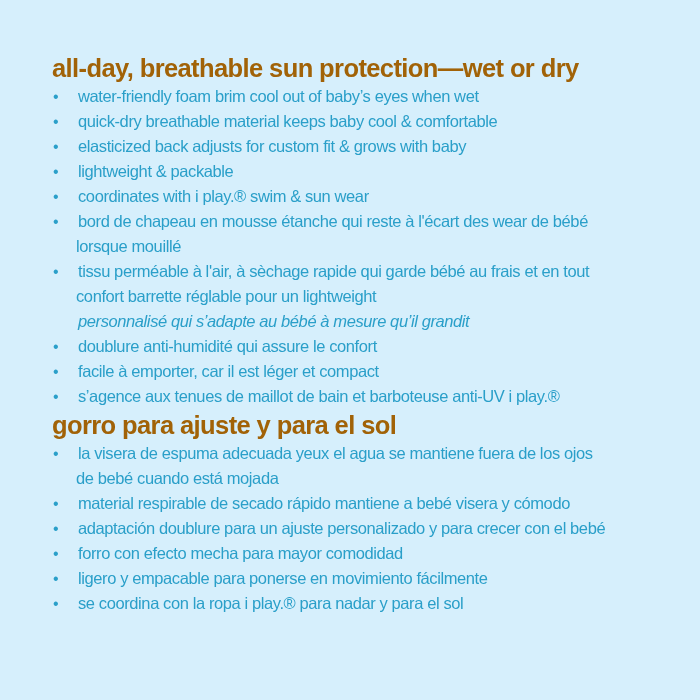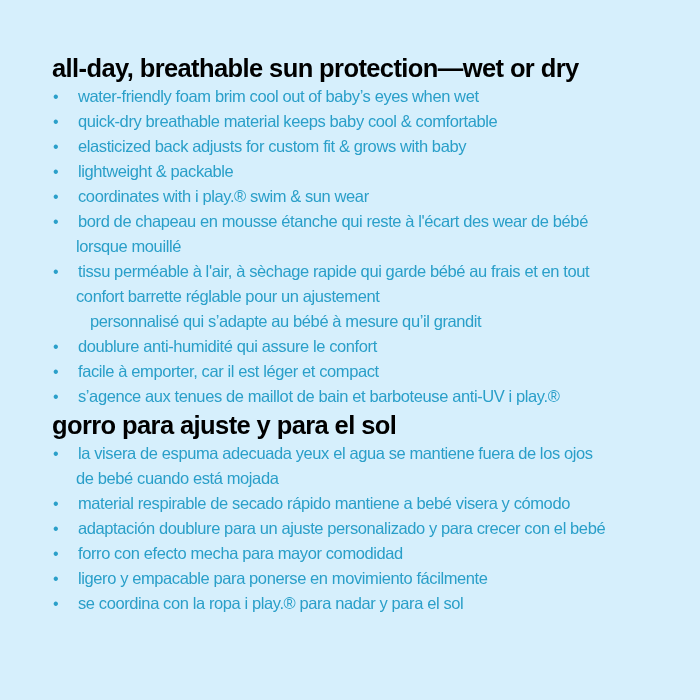--- a/index.html
+++ b/index.html
@@ -9,21 +9,21 @@
     font-family: "Liberation Sans", sans-serif;
     position: relative;
   }
   .content {
     position: absolute;
     left: 52px; top: 52px; width: 640px;
   }
   .heading {
     font-family: "Liberation Sans", sans-serif;
     font-weight: bold;
-    color: #000000;
+    color: #a16207;
     font-size: 25.5px;
     line-height: 32px;
     letter-spacing: -0.6px;
     margin: 0;
     white-space: nowrap;
   }
   ul.bullets { list-style: none; margin: 0; padding: 0; }
   ul.bullets li {
     position: relative;
     padding-left: 26px;
@@ -35,21 +35,21 @@
   }
   ul.bullets li::before {
     content: "•";
     position: absolute;
     left: 1px; top: 0;
     color: #2a9fc9;
     font-size: 16px;
   }
   .line { display: block; white-space: nowrap; }
   .line.cont { margin-left: -2px; }
-  .line.cont2 { margin-left: 12px; }
+  .line.cont2 { margin-left: 0px; font-style: italic; }
 </style>
 </head>
 <body>
 
 <div class="content">
 
   <section>
     <h2 class="heading">all-day, breathable sun protection—wet or dry</h2>
     <ul class="bullets">
       <li>
@@ -71,21 +71,21 @@
   </section>
 
   <section>
     <ul class="bullets">
       <li>
         <span class="line">bord de chapeau en mousse étanche qui reste à l'écart des wear de bébé</span>
         <span class="line cont">lorsque mouillé</span>
       </li>
       <li>
         <span class="line">tissu perméable à l'air, à sèchage rapide qui garde bébé au frais et en tout</span>
-        <span class="line cont">confort barrette réglable pour un ajustement</span>
+        <span class="line cont">confort barrette réglable pour un lightweight</span>
         <span class="line cont2">personnalisé qui s’adapte au bébé à mesure qu’il grandit</span>
       </li>
       <li>
           <span class="line">doublure anti-humidité qui assure le confort</span>
         </li>
       <li>
           <span class="line">facile à emporter, car il est léger et compact</span>
         </li>
       <li>
           <span class="line">s’agence aux tenues de maillot de bain et barboteuse anti-UV i play.®</span>

